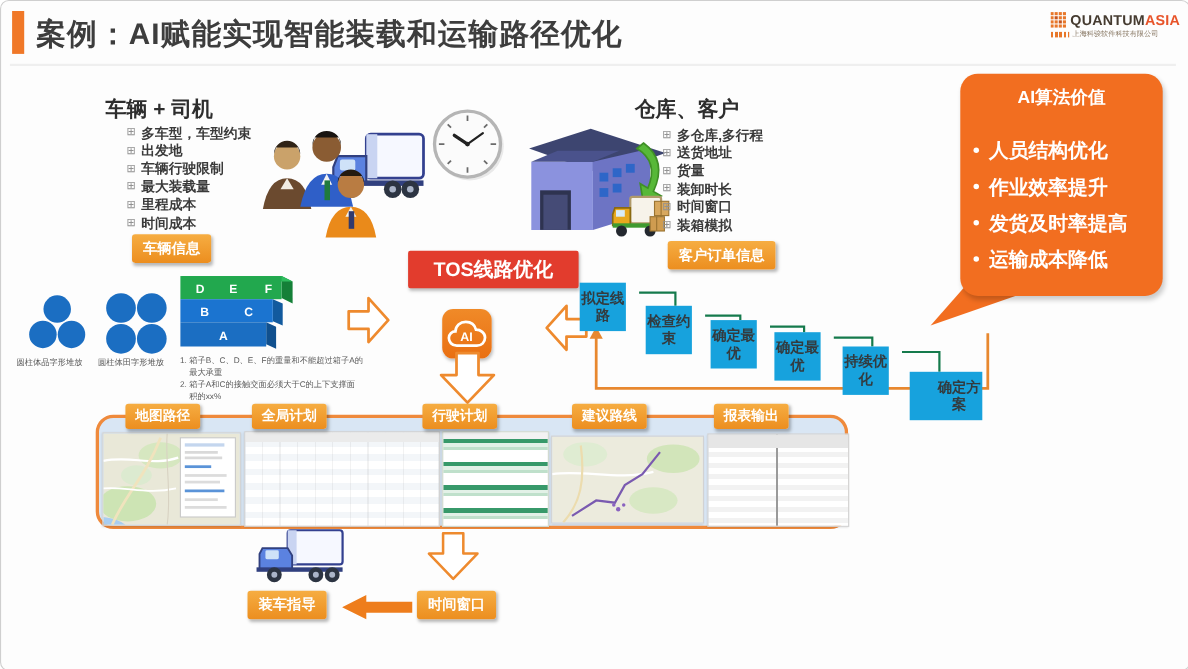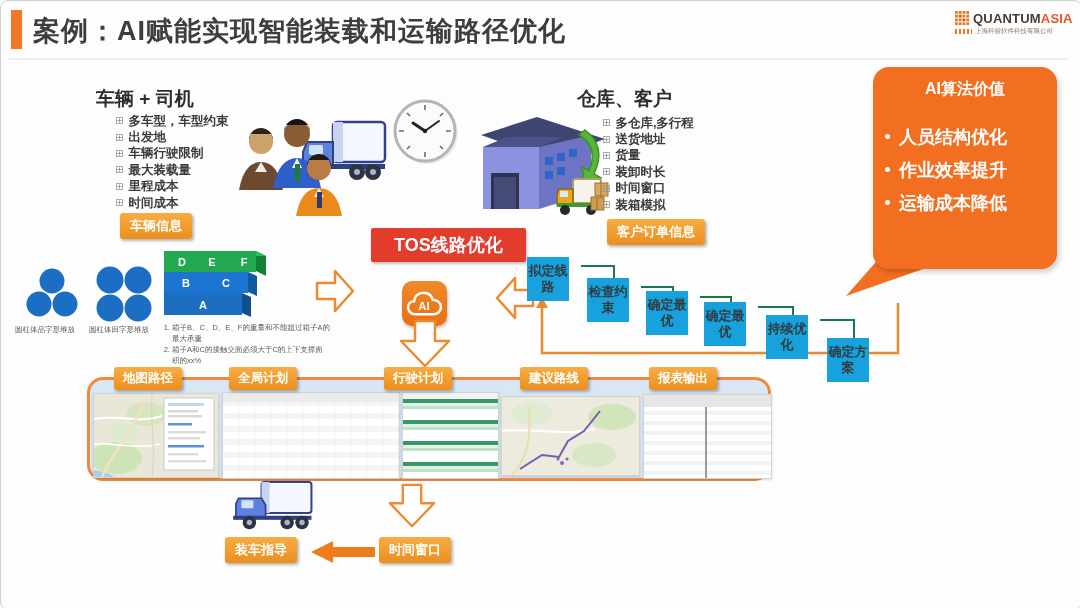--- a/index.html
+++ b/index.html
@@ -286,31 +286,35 @@
     </g>
     <path d="M897,302 V352 H541 V305" stroke="#e8882f" stroke-width="2.5" fill="none"></path>
     <polygon points="535,307 547,307 541,296" fill="#e8882f"></polygon>
   </svg>
 
   <div class="abs step" style="left:526px;top:256px;">拟定线路</div>
   <div class="abs step" style="left:586px;top:277px;">检查约束</div>
   <div class="abs step" style="left:645px;top:290px;">确定最优</div>
   <div class="abs step" style="left:703px;top:301px;">确定最优</div>
   <div class="abs step" style="left:765px;top:314px;">持续优化</div>
-  <div class="abs step" style="left:826px;top:337px;">确定方案</div>
+  <div class="abs step" style="left:826px;top:337px;padding-left:24px;">确定方案</div>
 
   <div class="abs vpanel">
     <div class="vp-title">AI算法价值</div>
     <div class="vp-item">
         <span class="vp-dot"></span>
         <span>人员结构优化</span>
       </div>
     <div class="vp-item">
         <span class="vp-dot"></span>
         <span>作业效率提升</span>
+      </div>
+    <div class="vp-item">
+        <span class="vp-dot"></span>
+        <span>发货及时率提高</span>
       </div>
     <div class="vp-item">
         <span class="vp-dot"></span>
         <span>运输成本降低</span>
       </div>
   </div>
 
   <svg class="abs" style="left:18px;top:266px;" width="66" height="52" viewBox="0 0 66 52">
     <circle cx="33" cy="14" r="12.5" fill="#1b6ec2"></circle>
     <circle cx="20" cy="37" r="12.5" fill="#1b6ec2"></circle>

